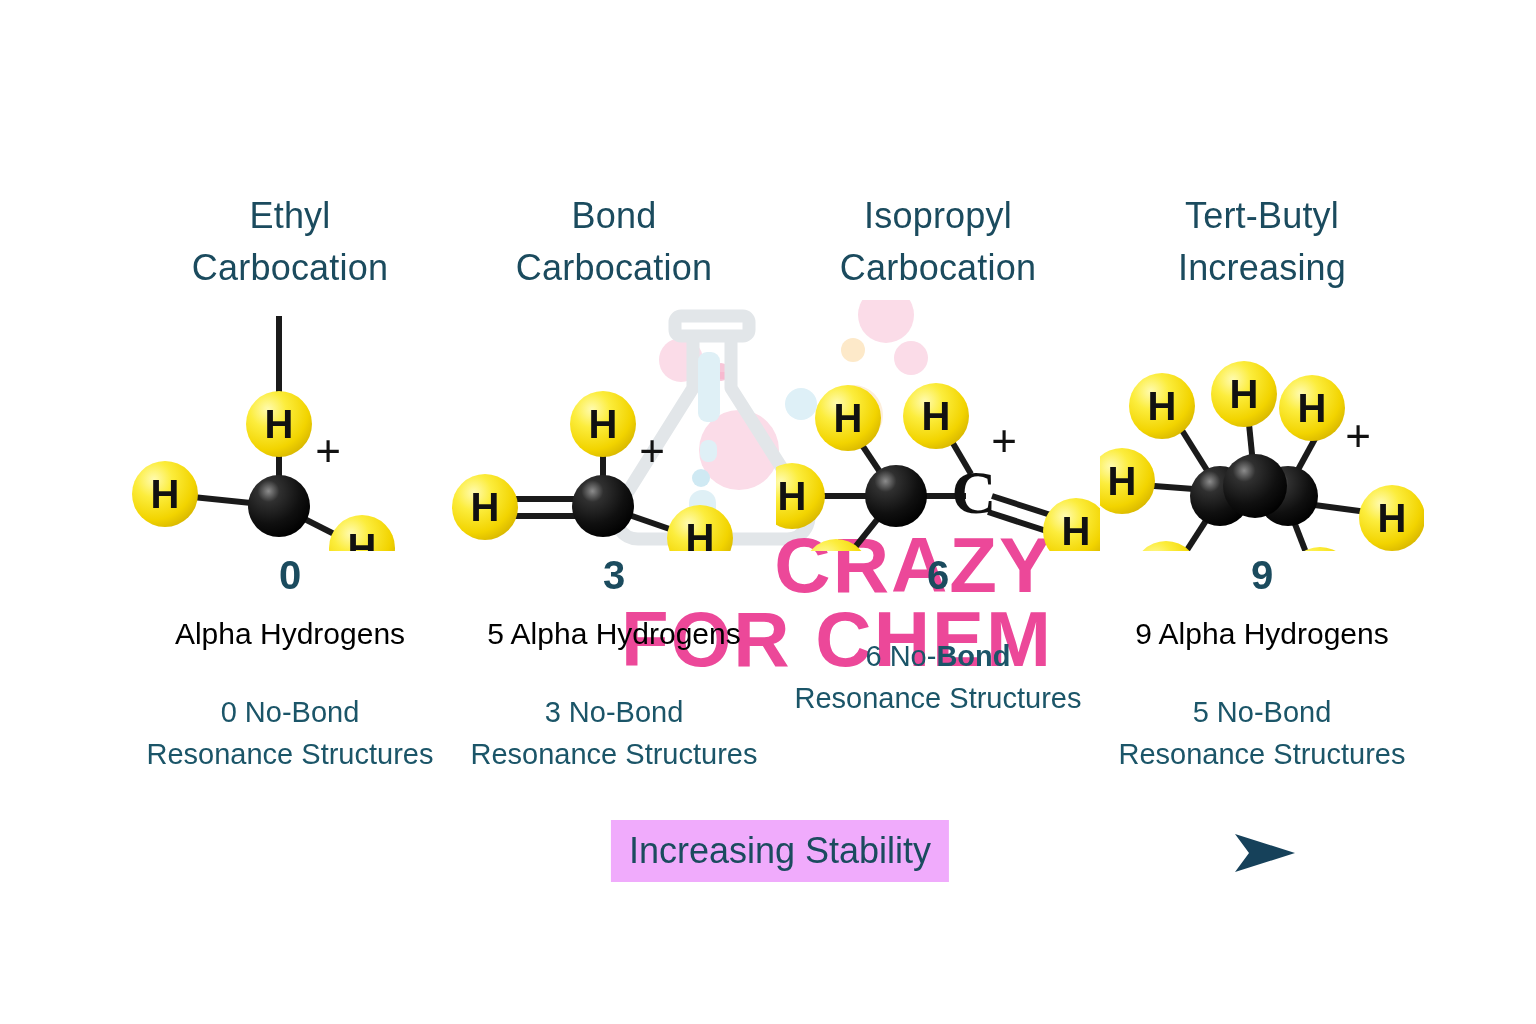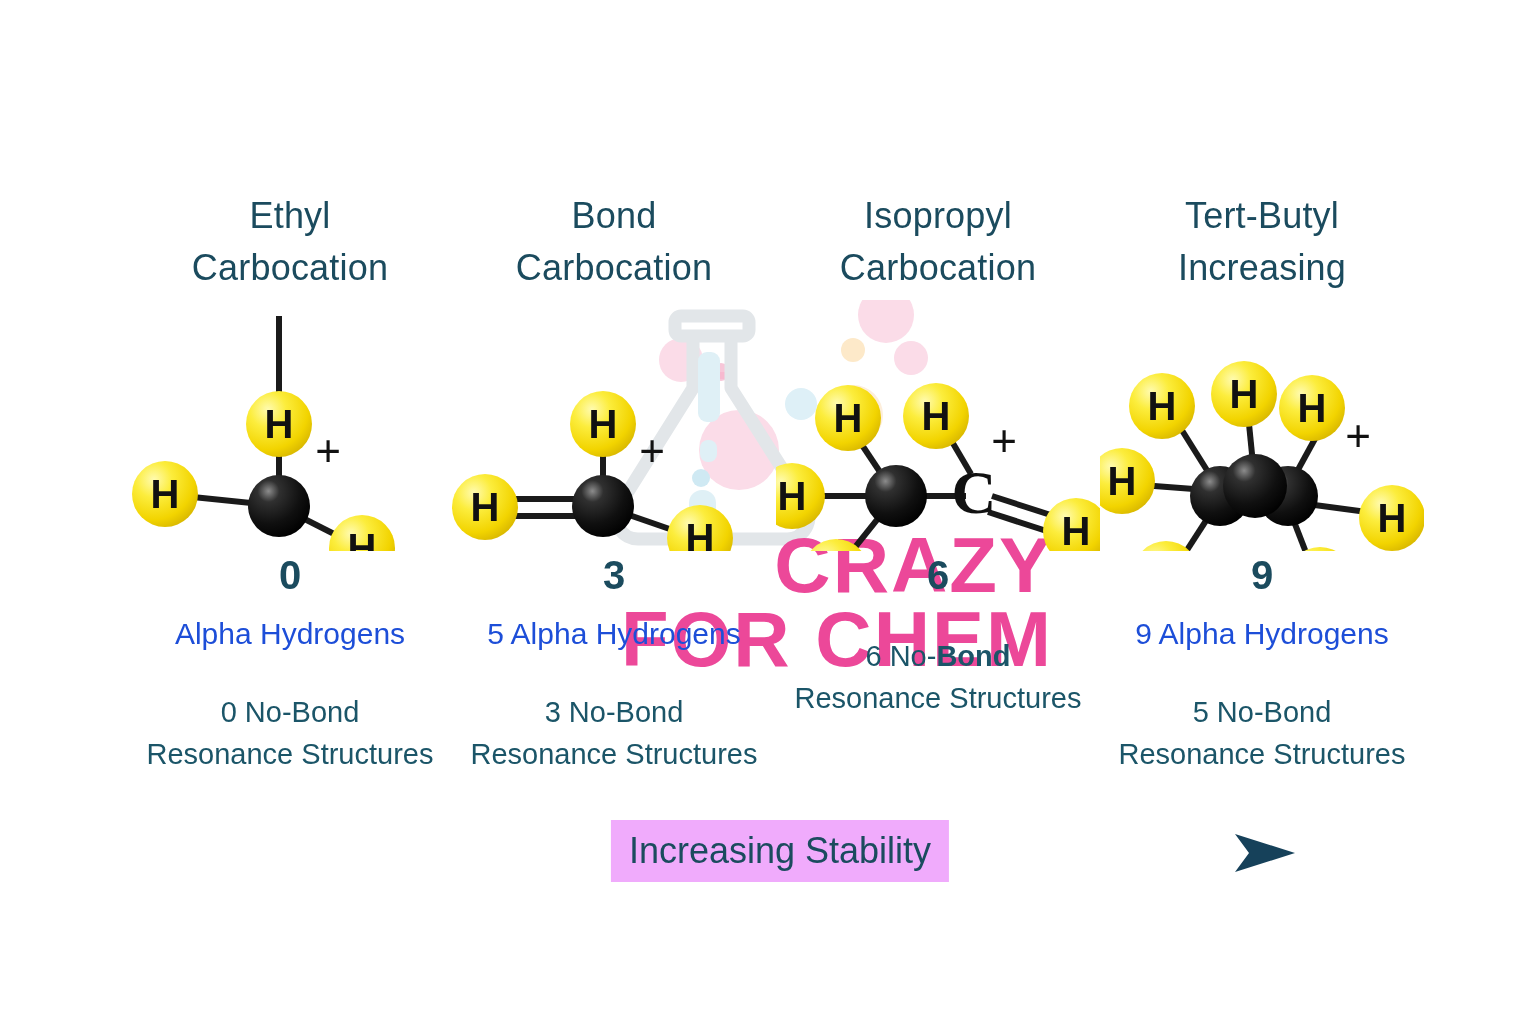--- a/index.html
+++ b/index.html
@@ -68,21 +68,21 @@
     font-family:"Liberation Sans", sans-serif;
     font-size:40px;
     font-weight:700;
     color:#1b4b5e;
     line-height:1;
     margin-top:4px;
   }
   .alpha{
     font-family:"Liberation Sans", sans-serif;
     font-size:30px;
-    color:#1d4ed8;
+    color:#000000;
     margin-top:22px;
     text-align:center;
     white-space:nowrap;
   }
   .nobond{
     font-family:"Liberation Sans", sans-serif;
     font-size:29px;
     color:#1b5568;
     margin-top:40px;
     text-align:center;

